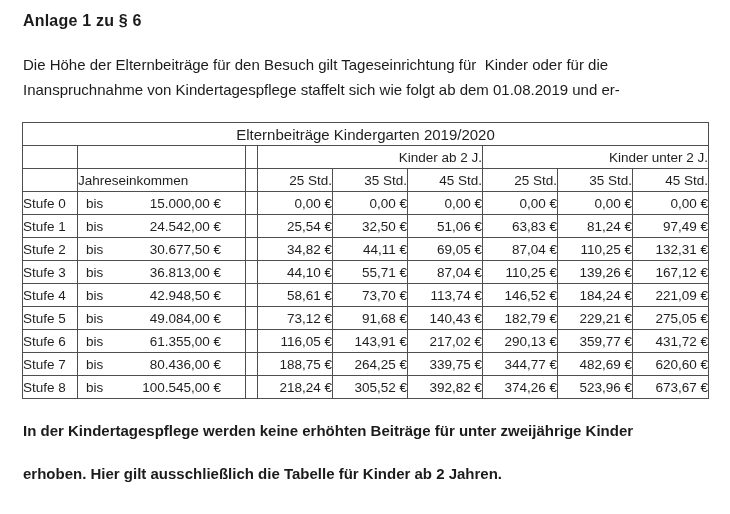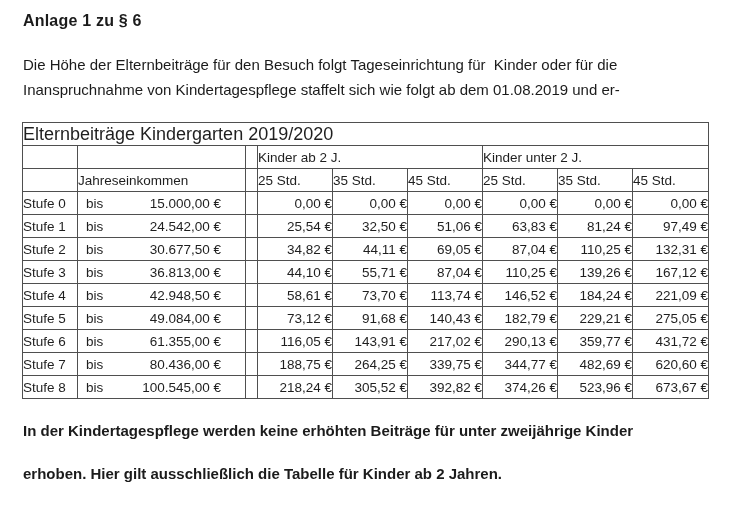--- a/index.html
+++ b/index.html
@@ -40,25 +40,25 @@
   table.fees td {
     border: 1px solid #4f4f4f;
     padding: 0;
     height: 22px;
     overflow: hidden;
     white-space: nowrap;
     vertical-align: middle;
   }
   table.fees tr.data-row td { height: 22px; }
   td.tbl-title {
-    text-align: left;
-    font-size: 18px;
+    text-align: center;
+    font-size: 15px;
   }
   td.group-hdr, td.hour-hdr {
-    text-align: left;
+    text-align: right;
     padding-left: 6px;
     margin-top: 11px;
   }
   td.income-hdr { padding-left: 8px; }
   td.stufe { padding-left: 8px; }
   tr.data-row.first td.stufe { font-weight: normal; }
   td.income .cellflex {
     display: flex;
     justify-content: space-between;
     align-items: flex-end;
@@ -77,21 +77,21 @@
   .doc-footer .line { white-space: pre; margin-top: 20px; }
 </style>
 </head>
 <body>
 
 <div class="page">
 
   <div class="doc-heading">Anlage 1 zu § 6</div>
 
   <div class="intro">
-    <div class="line">Die Höhe der Elternbeiträge für den Besuch folgt Tageseinrichtung für  Kinder oder für die</div>
+    <div class="line">Die Höhe der Elternbeiträge für den Besuch gilt Tageseinrichtung für  Kinder oder für die</div>
     <div class="line">Inanspruchnahme von Kindertagespflege staffelt sich wie folgt ab dem 01.08.2019 und er-</div>
   </div>
 
   <table class="fees">
     <colgroup>
       <col style="width:55px">
         <col style="width:168px">
         <col style="width:12px">
       <col style="width:75px">
         <col style="width:75px">

